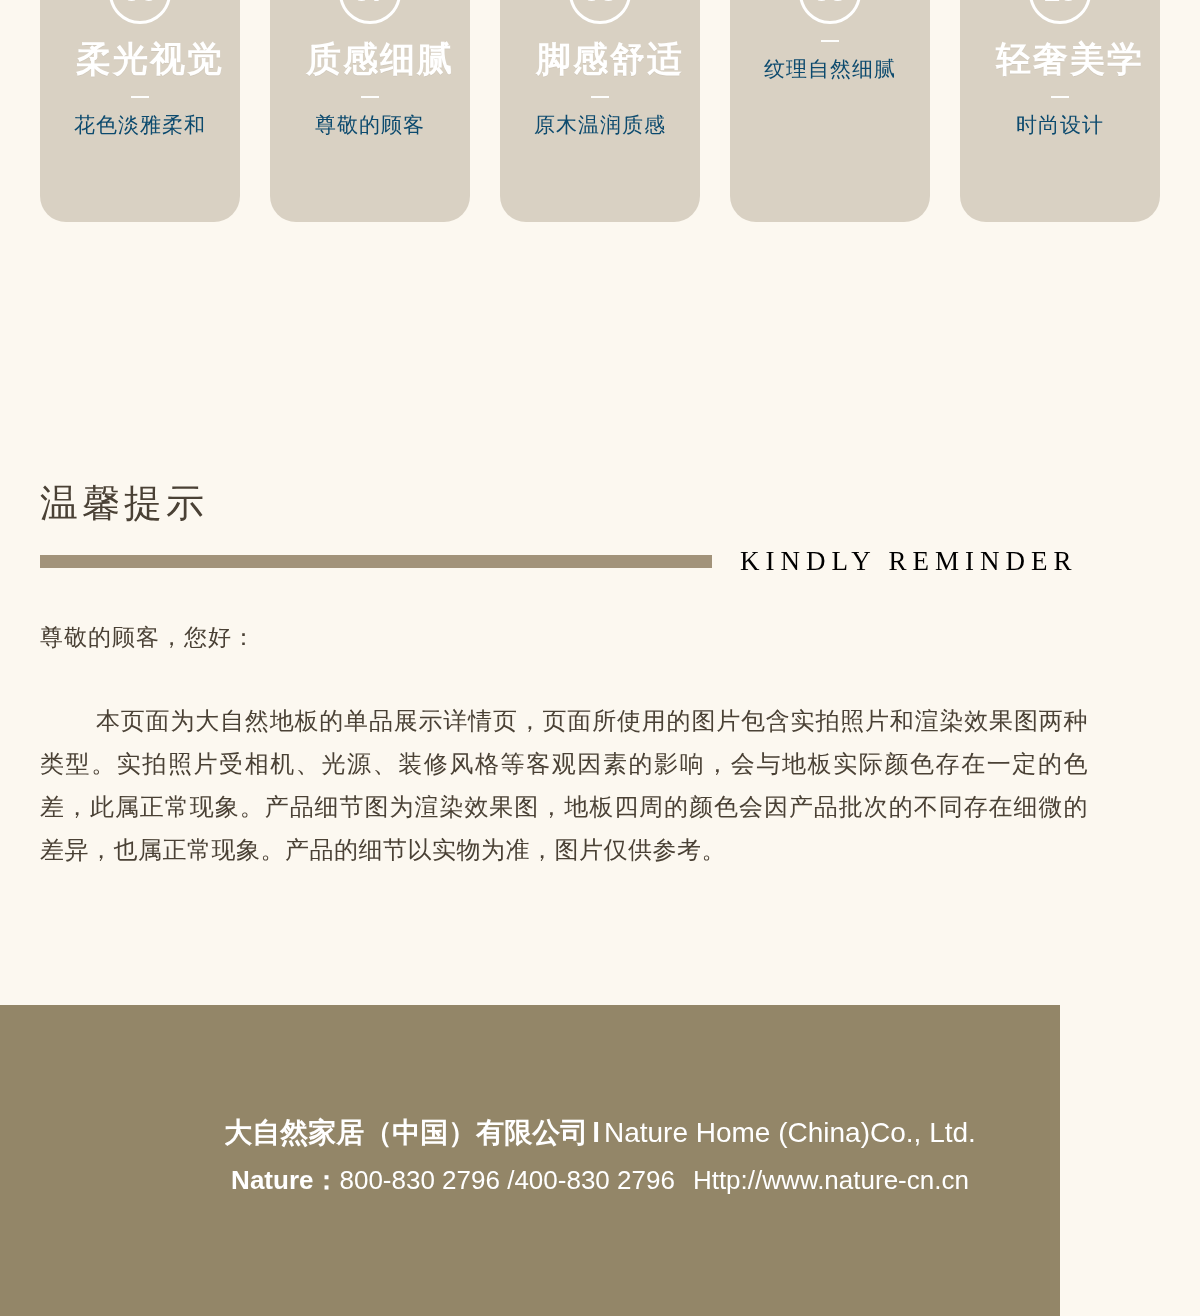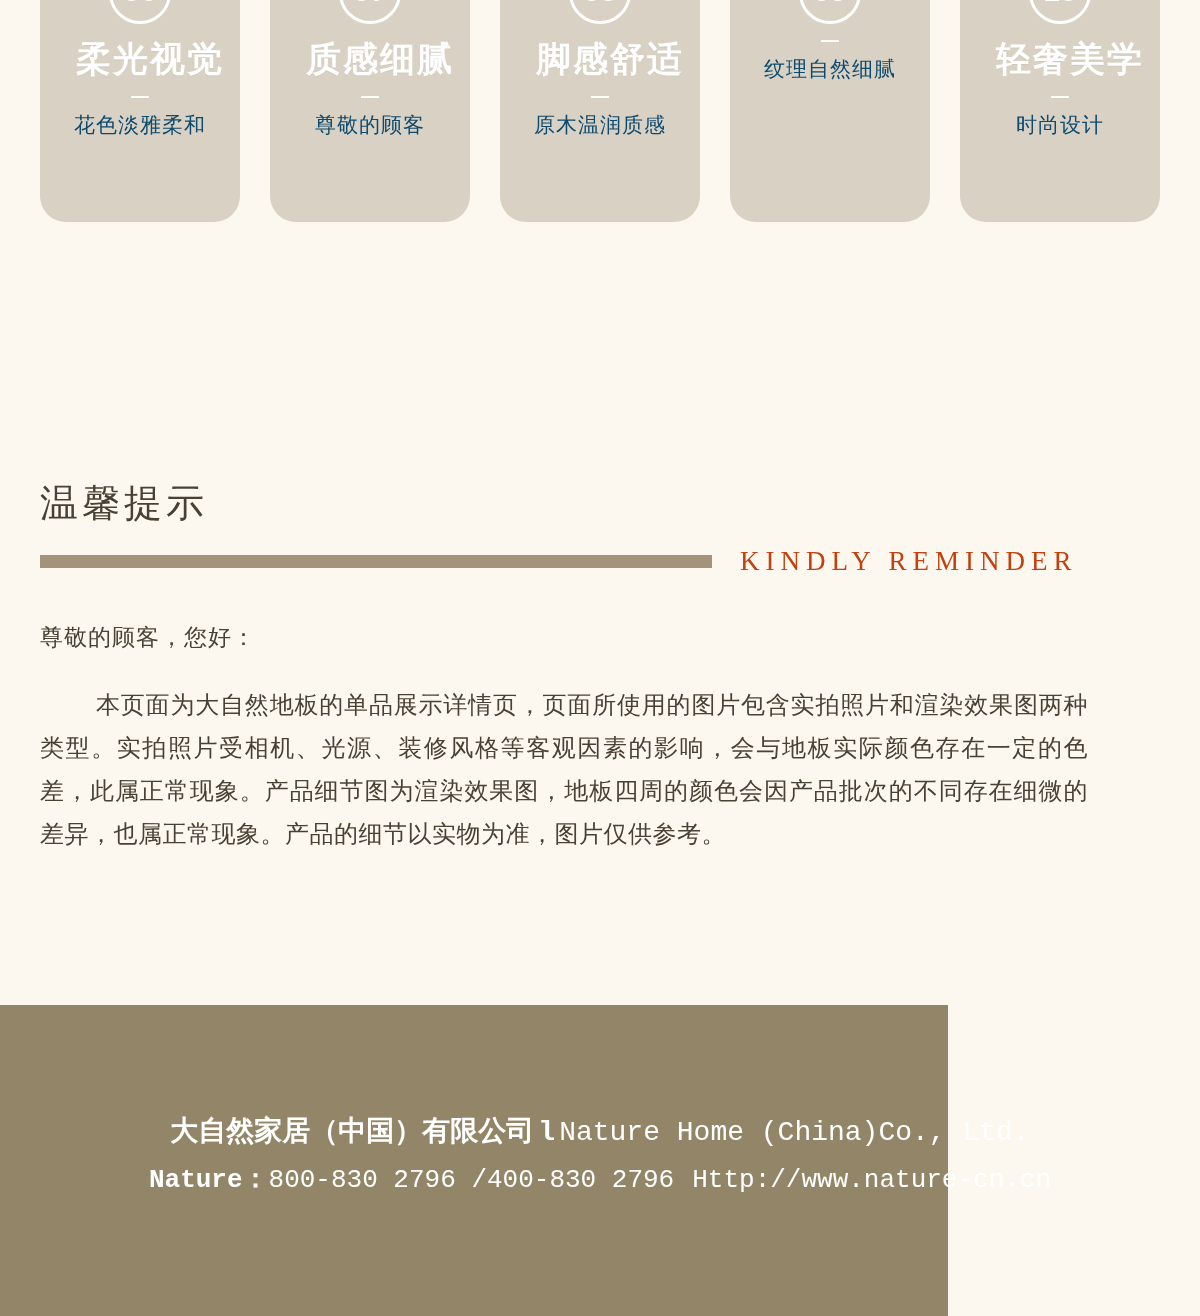--- a/index.html
+++ b/index.html
@@ -98,49 +98,48 @@
   .reminder-bar {
     width: 672px;
     height: 13px;
     background: #a2937a;
   }
   .reminder-title-en {
     margin-left: 28px;
     font-family: "Liberation Serif", serif;
     font-size: 27px;
     letter-spacing: 6px;
-    color: #c2410c;
+    color: #000000;
     white-space: nowrap;
   }
   .reminder-greeting {
     margin-top: 45px;
     font-size: 23px;
     color: #4a4135;
     letter-spacing: 1px;
   }
   .reminder-body {
-    margin-top: 30px;
+    margin-top: 46px;
     font-size: 24px;
     line-height: 43px;
     color: #4a4135;
     text-indent: 56px;
     text-align: justify;
     letter-spacing: 0.5px;
   }
 
   
   .footer {
     position: absolute;
     left: 0;
     bottom: 0;
-    width: 948px;
+    width: 1060px;
     height: 311px;
     background: #938668;
     color: #ffffff;
-    font-family: Liberation Mono, monospace;
   }
   .footer-content {
     position: absolute;
     left: 0;
     top: 108px;
     width: 1200px;
     text-align: center;
   }
   .footer-line1 {
     font-size: 28px;

